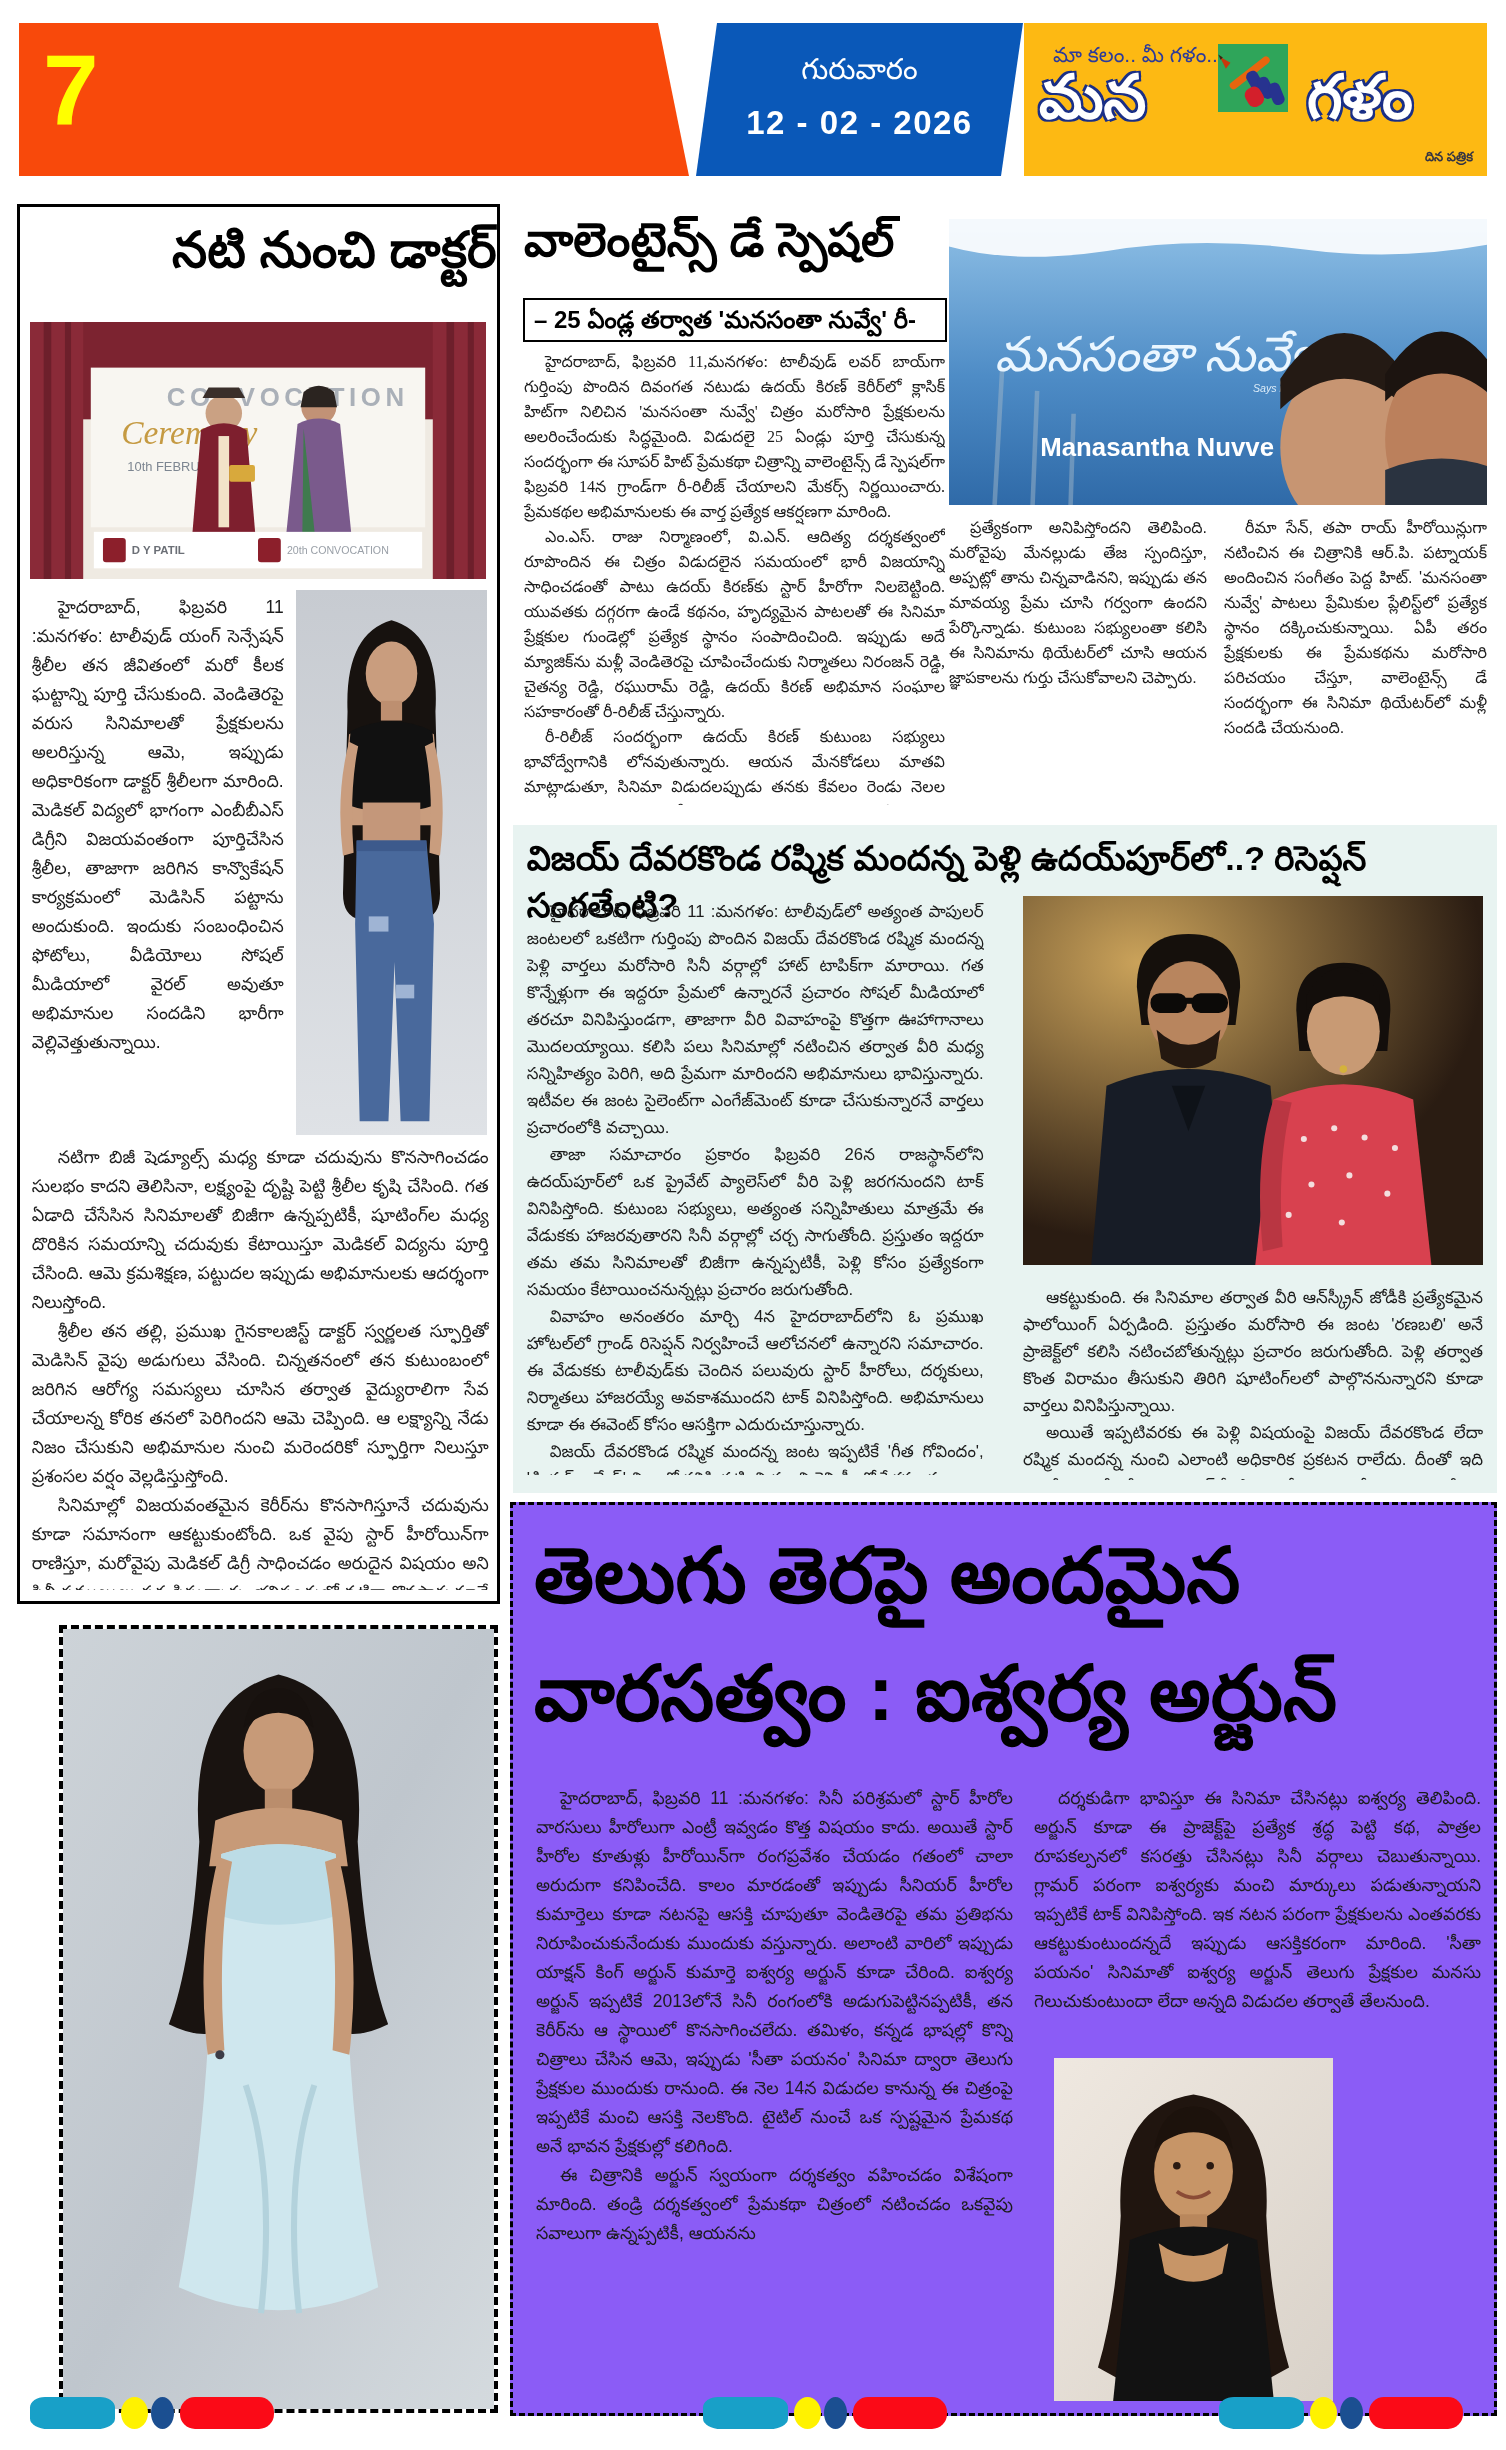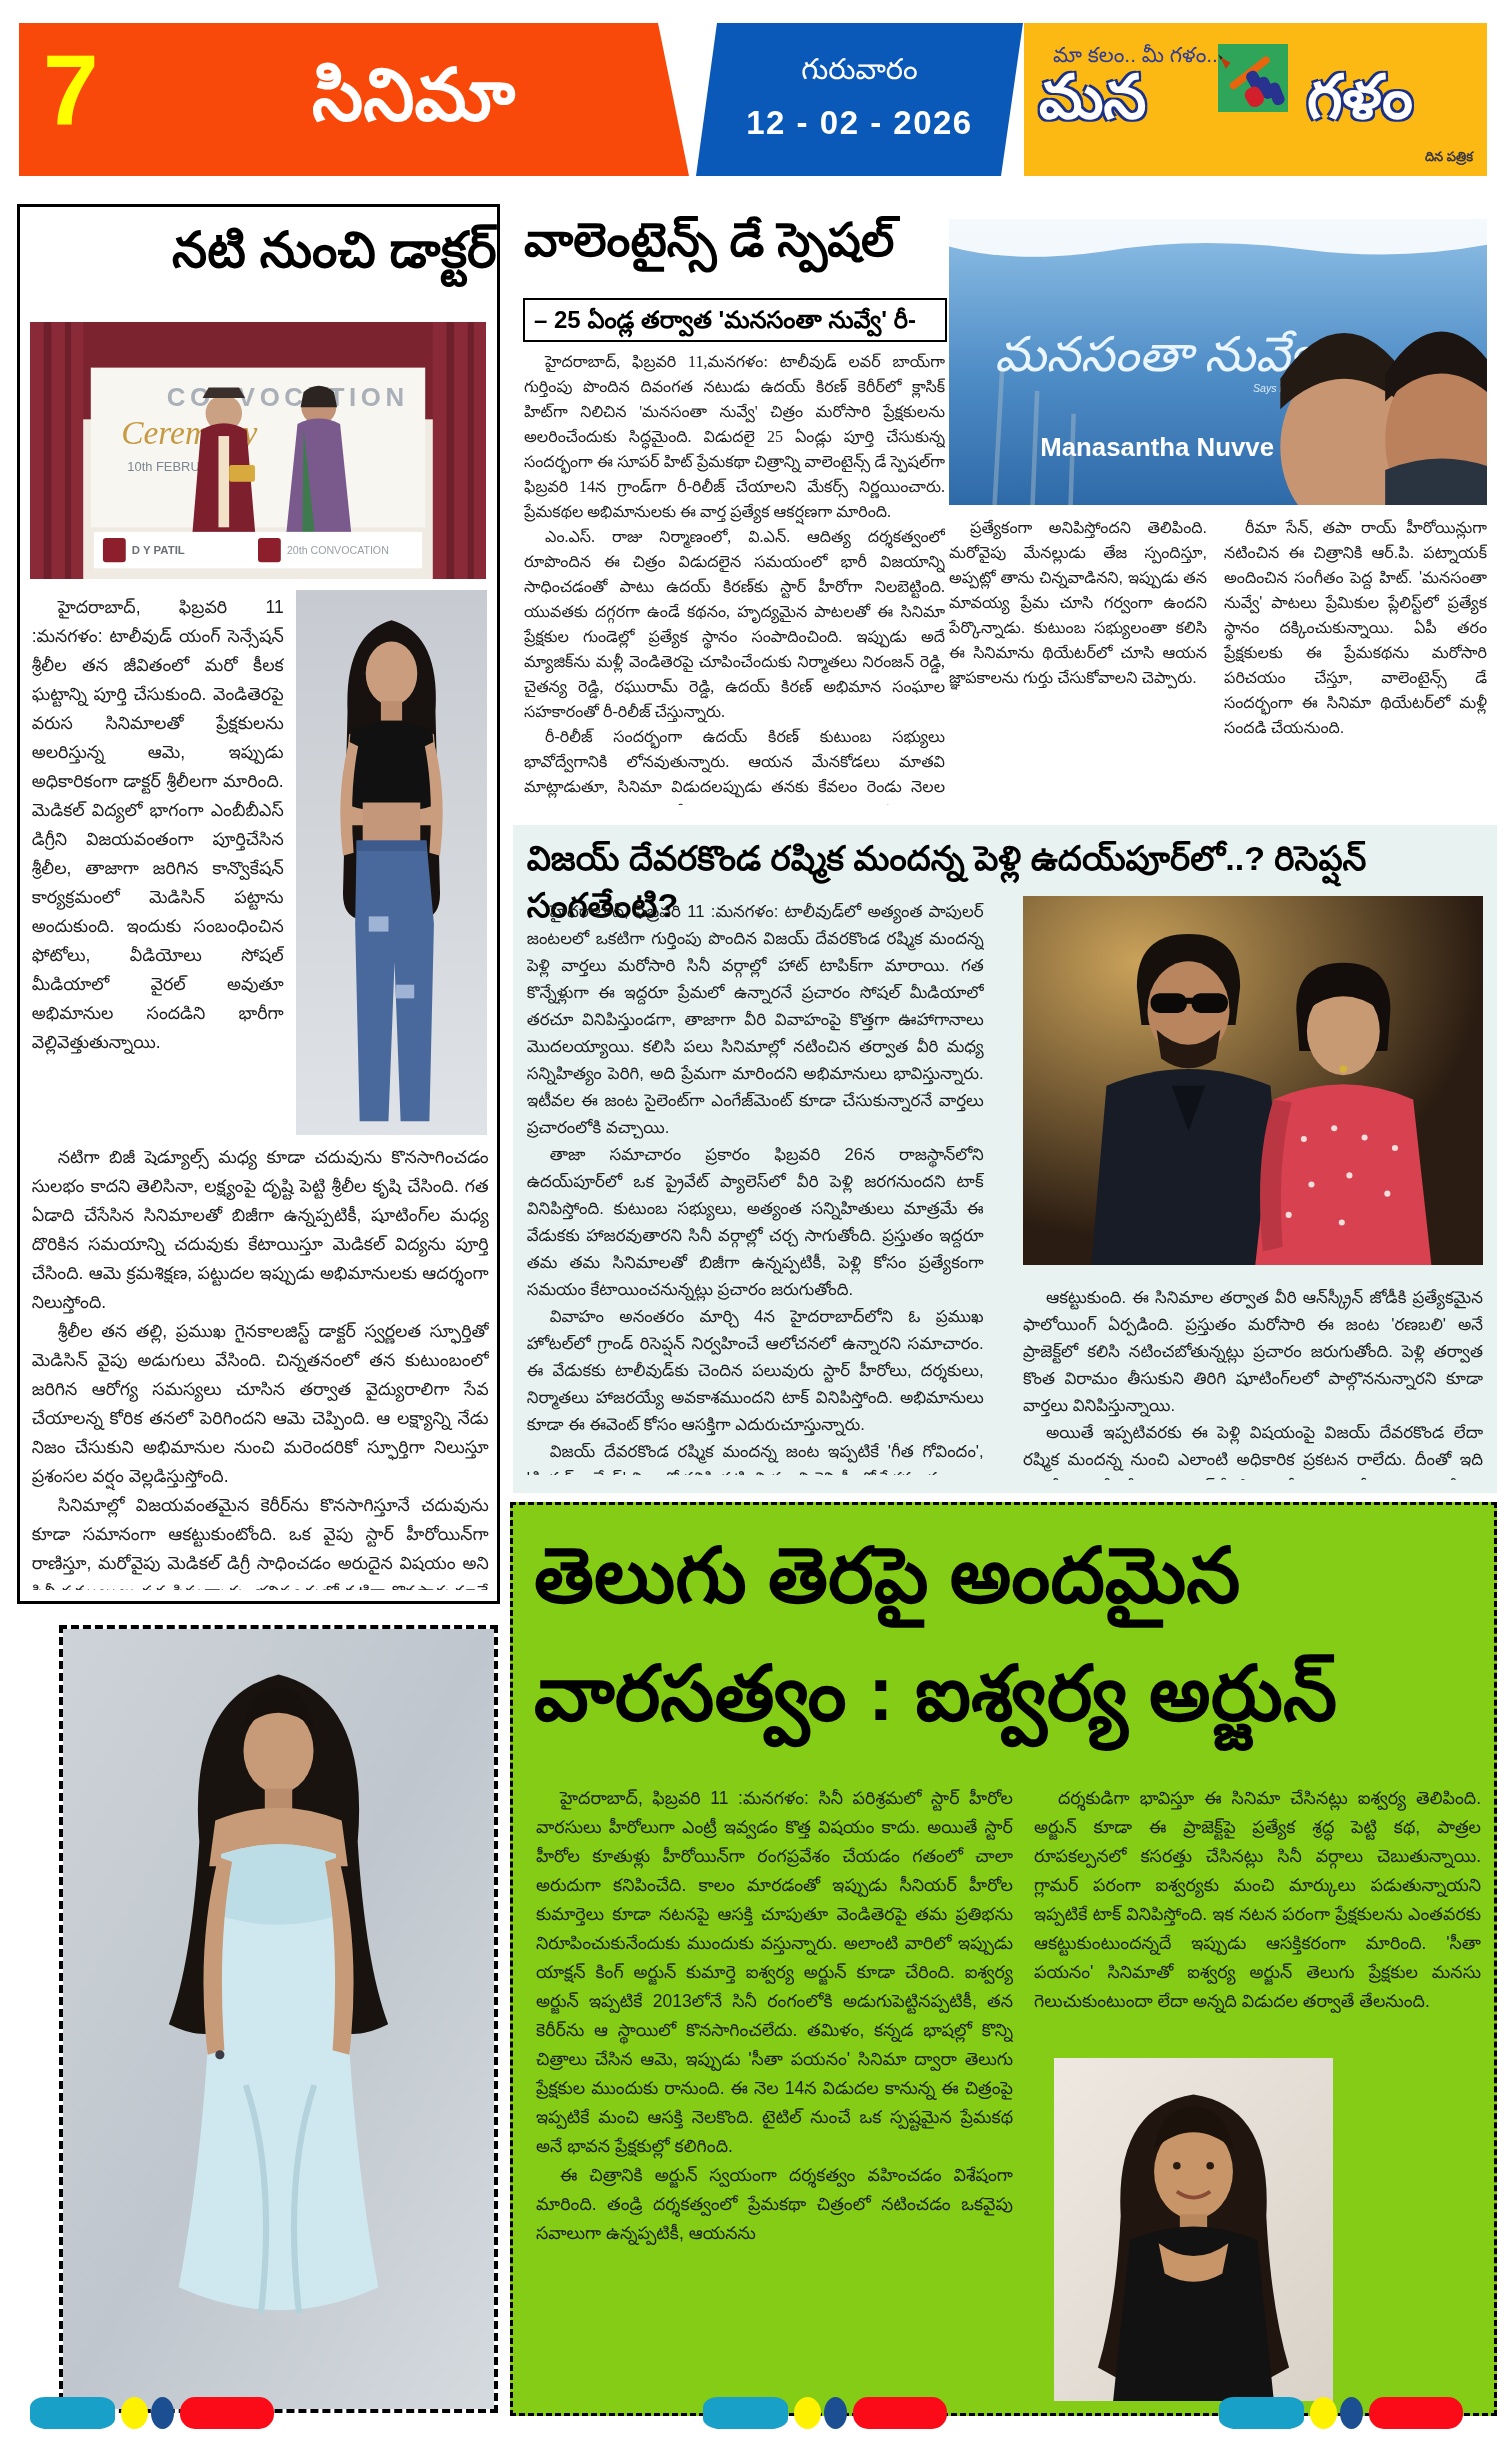--- a/index.html
+++ b/index.html
@@ -58,21 +58,21 @@
 
   
   .wed-band { left:513px; top:825px; width:984px; height:668px; background:#e8f3f1; overflow:hidden; }
   .wed-headline { left:13.7px; top:13.7px; width:958px; font-size:34px; font-weight:bold; color:#000; }
   .wed-left { left:13.7px; top:73px; width:457px; height:577px; font-size:16.7px; line-height:27px; color:#1c1c1c; text-align:justify; overflow:hidden; }
   .wed-left p, .wed-right p { text-indent:23px; }
   .wed-photo { left:510px; top:71px; width:460px; height:369px; }
   .wed-right { left:510px; top:459px; width:460px; height:196px; font-size:16.7px; line-height:27px; color:#1c1c1c; text-align:justify; overflow:hidden; }
 
   
-  .her-box { left:510px; top:1502px; width:987px; height:914px; border:3.8px dashed #000; background:#84cc16; overflow:hidden; }
+  .her-box { left:510px; top:1502px; width:987px; height:914px; border:3.8px dashed #000; background:#8b5cf6; overflow:hidden; }
   .her-h1 { left:21px; top:32px; width:942px; font-size:77px; font-weight:bold; color:#000; line-height:1; }
   .her-h2 { left:21px; top:150px; width:942px; font-size:77px; font-weight:bold; color:#000; line-height:1; }
   .her-left { left:23px; top:279px; width:477px; height:608px; font-size:17.5px; line-height:29px; color:#1c1c1c; text-align:justify; overflow:hidden; }
   .her-left p, .her-right p { text-indent:24px; }
   .her-right { left:521px; top:279px; width:447px; height:270px; font-size:17.5px; line-height:29px; color:#1c1c1c; text-align:justify; overflow:hidden; }
   .her-photo { left:541px; top:553px; width:279px; height:343px; }
 
   
   .orn { top:2397px; height:32px; display:flex; align-items:center; }
   .orn .c1 { width:85px; height:32px; background:#18a0c8; border-radius:15px 15px 18px 18px / 10.6px 10.6px 10.6px 10.6px; }
@@ -81,21 +81,20 @@
   .orn .c4 { width:94px; height:32px; background:#fb0a17; border-radius:15px; margin-left:6px; }
   .orn.g1 { left:30px; } .orn.g2 { left:703px; } .orn.g3 { left:1219px; }
 </style>
 </head>
 <body>
 
 <div id="page">
 
   <div class="abs hdr-orange">
     <div class="abs hdr-pageno">7</div>
-    <div class="abs hdr-section">సినిమా</div>
   </div>
 
   <div class="abs hdr-blue">
     <div class="hdr-day">గురువారం</div>
     <div class="hdr-date">12 - 02 - 2026</div>
   </div>
 
   <div class="abs hdr-yellow">
     <div class="abs mast-tagline">మా కలం.. మీ గళం..</div>
     <div class="abs mast-green"></div>

